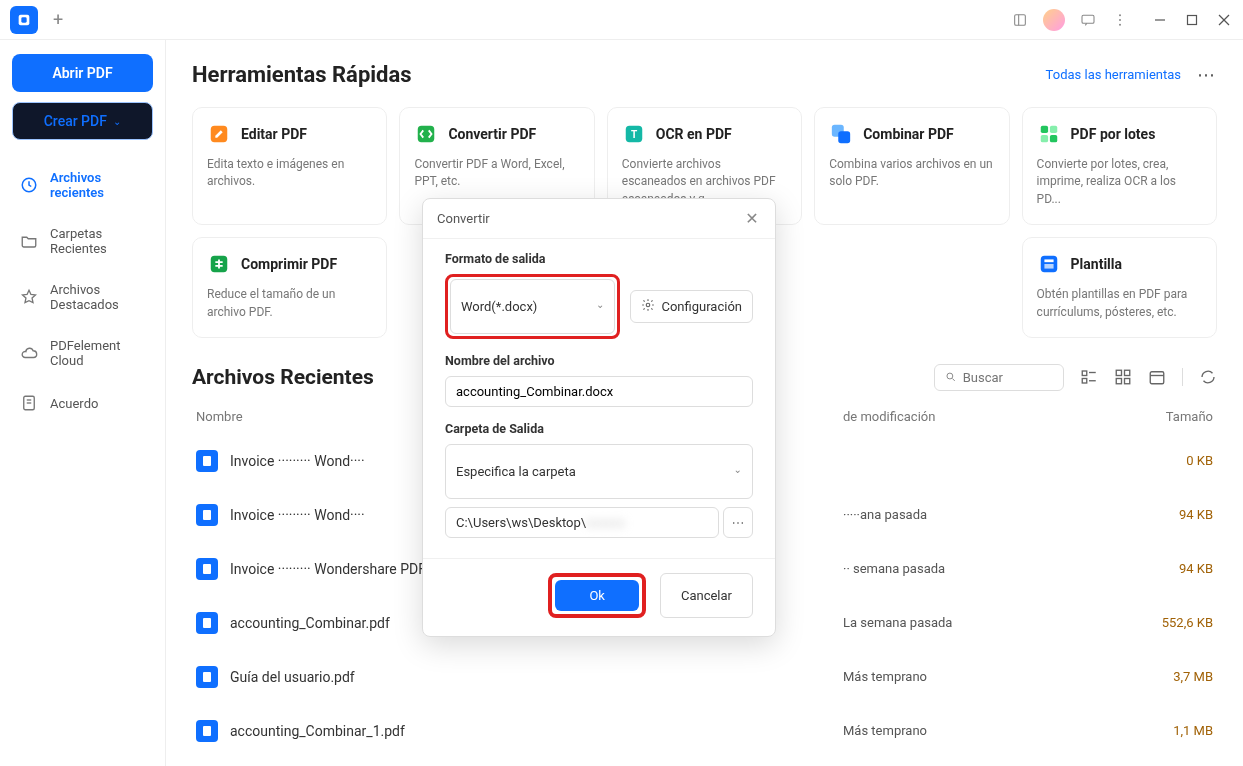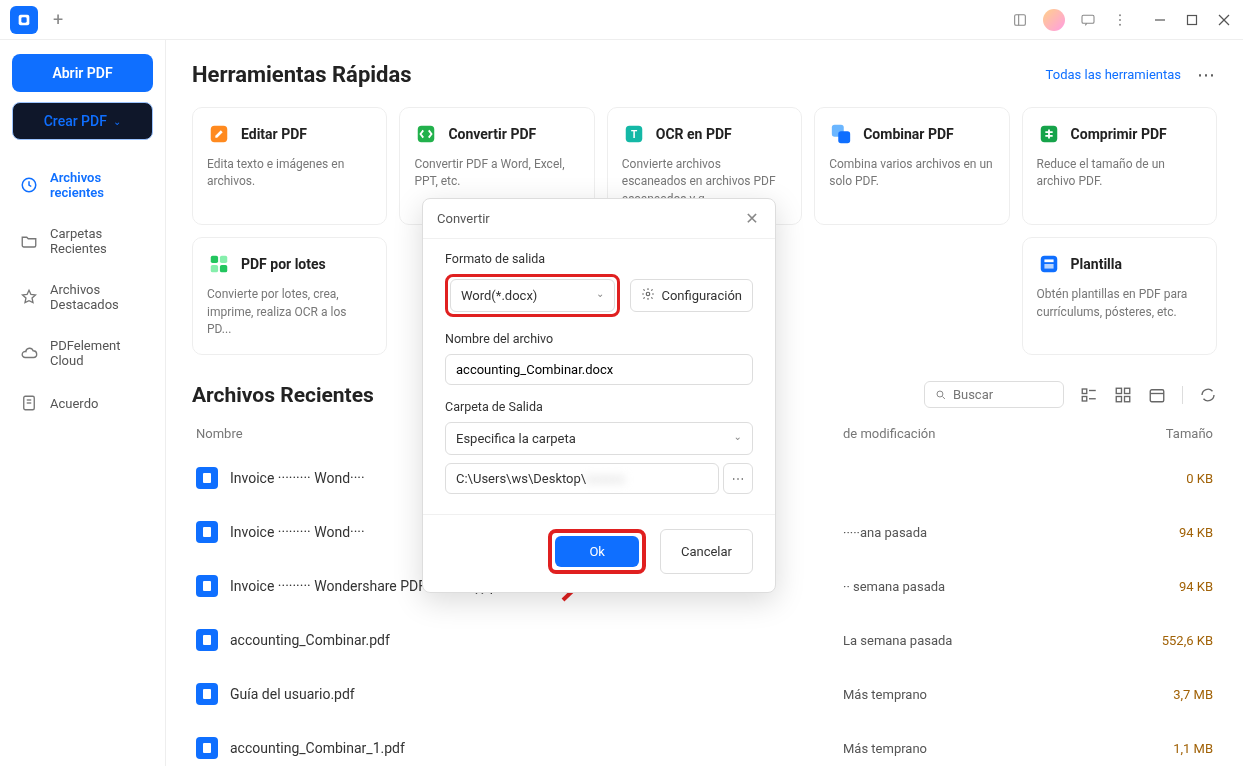--- a/index.html
+++ b/index.html
@@ -33,43 +33,43 @@
 .more-dots{color:#555;cursor:pointer;font-size:18px;letter-spacing:2px}
 .tool-grid{display:grid;grid-template-columns:repeat(5,1fr);gap:12px;margin-bottom:26px}
 .tool-card{border:1px solid #eee;border-radius:10px;padding:14px 14px 16px;cursor:pointer}
 .tool-head{display:flex;align-items:center;gap:10px;margin-bottom:10px}
 .tool-ico{width:24px;height:24px;border-radius:6px;display:flex;align-items:center;justify-content:center;flex-shrink:0}
 .tool-title{font-size:14px;font-weight:700;color:#222}
 .tool-desc{font-size:12px;color:#777;line-height:1.45}
 .recent-head{display:flex;justify-content:space-between;align-items:center;margin-bottom:8px}
 .recent-title{font-size:21px;font-weight:700;color:#222}
 .recent-controls{display:flex;align-items:center;gap:16px}
-.search-box{display:flex;align-items:center;border:1px solid #ddd;border-radius:6px;padding:5px 10px;gap:6px;width:140px}
+.search-box{display:flex;align-items:center;border:1px solid #ddd;border-radius:6px;padding:5px 10px;gap:6px;width:130px}
 .search-box input{border:none;outline:none;font-size:13px;width:100%;color:#555}
 .view-ico{width:18px;height:18px;color:#666;cursor:pointer}
 .divider{width:1px;height:18px;background:#ddd}
 .table-head{display:flex;padding:10px 4px;color:#777;font-size:13px}
 .col-name{flex:1}
 .col-date{width:260px}
 .col-size{width:110px;text-align:right}
 .file-row{display:flex;align-items:center;padding:16px 4px;cursor:pointer}
 .fico{width:22px;height:22px;margin-right:12px;border-radius:4px;background:#0f6fff;display:flex;align-items:center;justify-content:center;flex-shrink:0}
 .fname{flex:1;font-size:14px;color:#333;overflow:hidden;text-overflow:ellipsis;white-space:nowrap}
 .fdate{width:260px;font-size:13px;color:#555}
 .fsize{width:110px;text-align:right;font-size:13px;color:#a16207}
 .blur{filter:blur(4px);color:#ccc}
 .dialog{position:absolute;left:422px;top:198px;width:354px;background:#fff;border:1px solid #ddd;border-radius:8px;box-shadow:0 8px 30px rgba(0,0,0,0.15);z-index:100}
 .dialog-head{display:flex;justify-content:space-between;align-items:center;padding:10px 14px;border-bottom:1px solid #f0f0f0}
 .dialog-title{font-size:13px;color:#555}
 .dialog-close{font-size:16px;color:#888;cursor:pointer;width:18px;text-align:center}
 .dialog-body{padding:12px 22px 16px}
-.fld-label{font-size:12.5px;font-weight:400;color:#333;margin-bottom:8px}
+.fld-label{font-size:12.5px;font-weight:700;color:#333;margin-bottom:8px}
 .fld-group{margin-bottom:14px}
 .sel-row{display:flex;gap:10px;align-items:center}
-.sel{flex:1;border:1px solid #ddd;border-radius:6px;padding:8px 10px;font-size:13px;display:flex;justify-content:space-between;align-items:flex-start;cursor:pointer;background:#fff}
+.sel{flex:1;border:1px solid #ddd;border-radius:6px;padding:19px 10px;font-size:13px;display:flex;justify-content:space-between;align-items:flex-start;cursor:pointer;background:#fff}
 .hl-red{border:3px solid #e02020!important;border-radius:8px;padding:2px}
 .hl-red .sel{border:1px solid #ddd}
 .cfg-btn{border:1px solid #ddd;border-radius:6px;padding:7px 10px;font-size:13px;display:flex;align-items:center;gap:6px;cursor:pointer;background:#fff}
 .txt-input{width:100%;border:1px solid #ddd;border-radius:6px;padding:7px 10px;font-size:13px;outline:none}
 .path-row{display:flex;gap:4px;margin-top:8px}
 .path-box{flex:1;border:1px solid #ddd;border-radius:6px;padding:7px 10px;font-size:13px;display:flex;align-items:center}
 .more-btn{width:30px;border:1px solid #ddd;border-radius:6px;display:flex;align-items:center;justify-content:center;cursor:pointer;color:#666}
 .dialog-foot{display:flex;justify-content:flex-end;gap:14px;padding:14px 22px 18px;border-top:1px solid #f0f0f0}
 .btn-ok{background:#0f6fff;color:#fff;border:none;border-radius:6px;padding:8px 34px;font-size:13px;cursor:pointer}
 .btn-cancel{background:#fff;color:#333;border:1px solid #ddd;border-radius:6px;padding:8px 20px;font-size:13px;cursor:pointer}
@@ -230,41 +230,41 @@
               </svg>
             </div>
             <div class="tool-title">Combinar PDF</div>
           </div>
           <div class="tool-desc">Combina varios archivos en un solo PDF.</div>
         </div>
       <div class="tool-card">
           <div class="tool-head">
             <div class="tool-ico">
               <svg width="22" height="22" viewBox="0 0 24 24">
-                <rect x="3" y="3" width="18" height="18" rx="4" fill="#16a34a"></rect>
-                <path d="M8 10h8M8 14h8M12 7v10" stroke="#fff" stroke-width="2"></path>
-              </svg>
-            </div>
-            <div class="tool-title">Comprimir PDF</div>
-          </div>
-          <div class="tool-desc">Reduce el tamaño de un archivo PDF.</div>
-        </div>
-      <div class="tool-card">
-          <div class="tool-head">
-            <div class="tool-ico">
-              <svg width="22" height="22" viewBox="0 0 24 24">
                 <rect x="3" y="3" width="8" height="8" rx="2" fill="#22c55e"></rect>
                 <rect x="13" y="3" width="8" height="8" rx="2" fill="#86efac"></rect>
                 <rect x="3" y="13" width="8" height="8" rx="2" fill="#86efac"></rect>
                 <rect x="13" y="13" width="8" height="8" rx="2" fill="#22c55e"></rect>
               </svg>
             </div>
             <div class="tool-title">PDF por lotes</div>
           </div>
           <div class="tool-desc">Convierte por lotes, crea, imprime, realiza OCR a los PD...</div>
+        </div>
+      <div class="tool-card">
+          <div class="tool-head">
+            <div class="tool-ico">
+              <svg width="22" height="22" viewBox="0 0 24 24">
+                <rect x="3" y="3" width="18" height="18" rx="4" fill="#16a34a"></rect>
+                <path d="M8 10h8M8 14h8M12 7v10" stroke="#fff" stroke-width="2"></path>
+              </svg>
+            </div>
+            <div class="tool-title">Comprimir PDF</div>
+          </div>
+          <div class="tool-desc">Reduce el tamaño de un archivo PDF.</div>
         </div>
       <div style="visibility:hidden" class="tool-card"></div>
       <div style="visibility:hidden" class="tool-card"></div>
       <div style="visibility:hidden" class="tool-card"></div>
       <div class="tool-card">
           <div class="tool-head">
             <div class="tool-ico">
               <svg width="22" height="22" viewBox="0 0 24 24">
                 <rect x="3" y="3" width="18" height="18" rx="4" fill="#0f6fff"></rect>
                 <rect x="7" y="7" width="10" height="3" fill="#fff"></rect>

